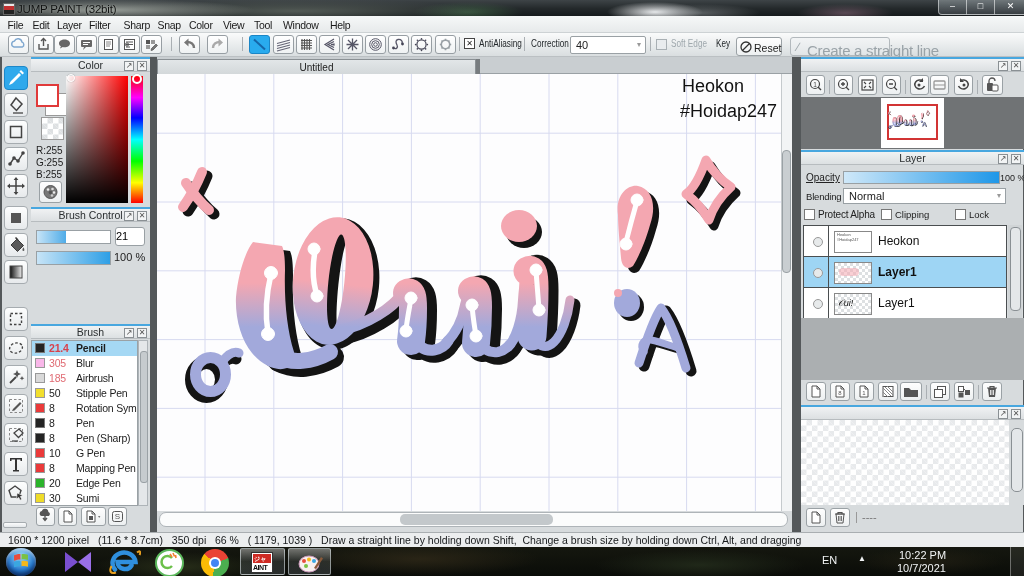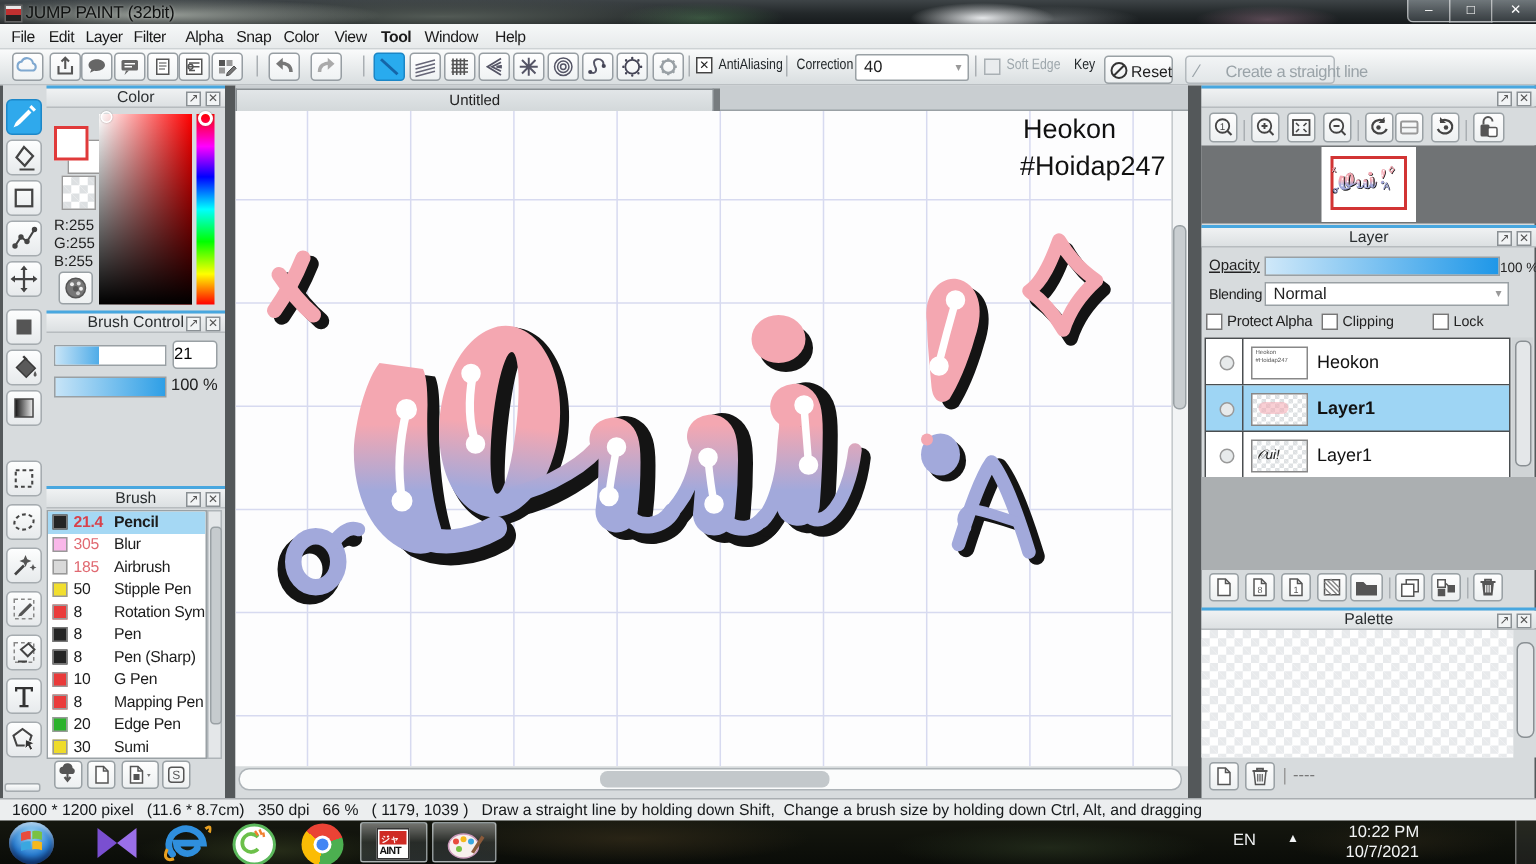--- a/index.html
+++ b/index.html
@@ -69,25 +69,25 @@
   <div class="abs winbtn" style="left:938px;width:27px;border-radius:0 0 0 4px;">–</div>
   <div class="abs winbtn" style="left:966px;width:27px;">□</div>
   <div class="abs winbtn" style="left:994px;width:31px;border-radius:0 0 4px 0;">✕</div>
 
   <div id="menubar" class="abs"></div>
   <div id="menuitems" class="abs" style="left:0;top:16px;width:1024px;height:17px;">
   <div class="abs mitem" style="left:7.5px;">File</div>
   <div class="abs mitem" style="left:32.5px;">Edit</div>
   <div class="abs mitem" style="left:57px;">Layer</div>
   <div class="abs mitem" style="left:89px;">Filter</div>
-  <div class="abs mitem" style="left:123.5px;">Alpha</div>
+  <div class="abs mitem" style="left:123.5px;">Sharp</div>
   <div class="abs mitem" style="left:157.5px;">Snap</div>
   <div class="abs mitem" style="left:189px;">Color</div>
   <div class="abs mitem" style="left:223px;">View</div>
-  <div class="abs mitem" style="left:254px;font-weight:bold;">Tool</div>
+  <div class="abs mitem" style="left:254px;">Tool</div>
   <div class="abs mitem" style="left:283px;">Window</div>
   <div class="abs mitem" style="left:330px;">Help</div>
   </div>
 
   <div id="toolbar" class="abs"></div>
   <div id="tbuttons" class="abs" style="left:0;top:33px;width:1024px;height:24px;">
     <div class="abs tbtn" style="left:8px;">
         <svg width="19" height="17">
           <path d="M5 11a3 3 0 0 1 .4-5.9A4 4 0 0 1 13 6.2 2.6 2.6 0 0 1 13.4 11Z" fill="none" stroke="#7Fa8d0" stroke-width="1.4"></path>
         </svg>
@@ -212,21 +212,21 @@
     <div class="abs tlabel" style="left:716px;">Key</div>
     <div class="abs pbtn" style="left:736px;top:4px;width:46px;height:19px;">
         <svg width="14" height="14" style="position:absolute;left:2px;top:2px;">
           <circle cx="7" cy="7" r="5" fill="none" stroke="#333" stroke-width="1.3"></circle>
           <path d="M3.5 10.5 10.5 3.5" stroke="#333" stroke-width="1.3"></path>
         </svg>
         <span style="position:absolute;left:17px;top:3.5px;font-size:10.5px;color:#222;">Reset</span>
       </div>
     <div class="abs" style="left:790px;top:4px;width:100px;height:19px;background:linear-gradient(180deg,#F2F4F5,#E2E6E8);border:1px solid #B3B9BD;border-radius:3px;box-sizing:border-box;">
         <span style="position:absolute;left:6px;top:2px;color:#9AA3A8;font-size:12px;">∕</span>
-        <span style="position:absolute;left:16px;top:4px;font-size:11px;letter-spacing:-0.3px;color:#9AA3A8;white-space:nowrap;margin-left:10px;">Create a straight line</span>
+        <span style="position:absolute;left:16px;top:4px;font-size:15px;letter-spacing:-0.3px;color:#9AA3A8;white-space:nowrap;">Create a straight line</span>
       </div>
   </div>
 
   <div id="mainbg" class="abs"></div>
   <div class="abs" style="left:0;top:57px;width:2px;height:475px;background:#54585A;"></div>
   <div class="abs" style="left:1023px;top:57px;width:1px;height:475px;background:#54585A;"></div>
   <div id="leftstrip">
     <div class="abs sbtn sel" style="top:66px;">
         <svg width="22" height="22">
           <path d="M4 18c2-1 3-1 4.5-2.5L16 8l-2-2-7.5 7.5C5 15 5 16 4 18Z" fill="#fff"></path>
@@ -688,21 +688,20 @@
           <path d="M9 6l2 2" stroke="#555"></path>
         </svg></div>
     <div class="abs tsep" style="left:978px;top:385px;"></div>
     <div class="abs pbtn" style="left:982px;top:382px;width:20px;height:19px;"><svg width="18" height="17">
           <path d="M5 5h8l-1 9H6Z" fill="#555"></path>
           <path d="M4 5h10M7 5V3.5h4V5" stroke="#555" stroke-width="1.2" fill="none"></path>
           <path d="M7.5 7v5M9 7v5M10.5 7v5" stroke="#fff" stroke-width=".8"></path>
         </svg></div>
 
     <div class="abs panel-h" style="left:801px;top:405px;width:223px;">
-        <span class="pt">Palette</span>
       <span class="phicon" style="right:16px;">↗</span>
         <span class="phicon" style="right:3px;">✕</span>
       </div>
     <div class="abs checker2" style="left:801px;top:420px;width:208px;height:85px;"></div>
     <div class="abs" style="left:1009px;top:420px;width:15px;height:85px;background:#D7DBDD;">
         <div style="position:absolute;left:2px;top:8px;width:10px;height:62px;background:#E4E7E9;border:1px solid #8A9094;border-radius:5px;"></div>
       </div>
     <div class="abs pbtn" style="left:806px;top:508px;width:20px;height:19px;"><svg width="18" height="17">
           <path d="M5 3h5l3 3v8H5Z" fill="#fff" stroke="#555"></path>
           <path d="M10 3v3h3" fill="none" stroke="#555"></path>

